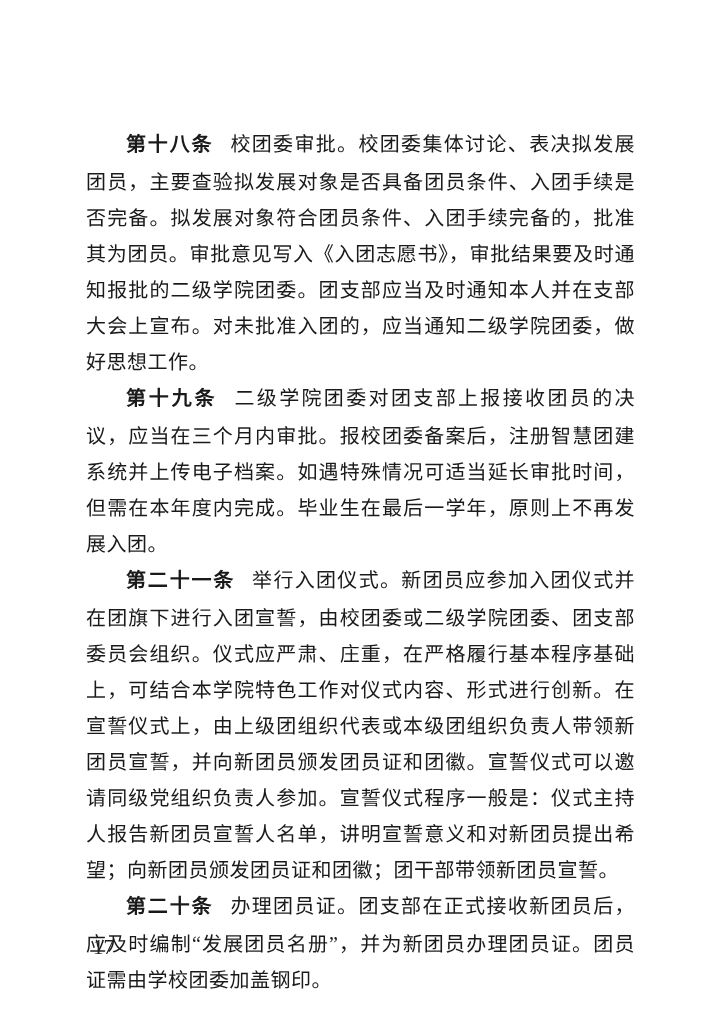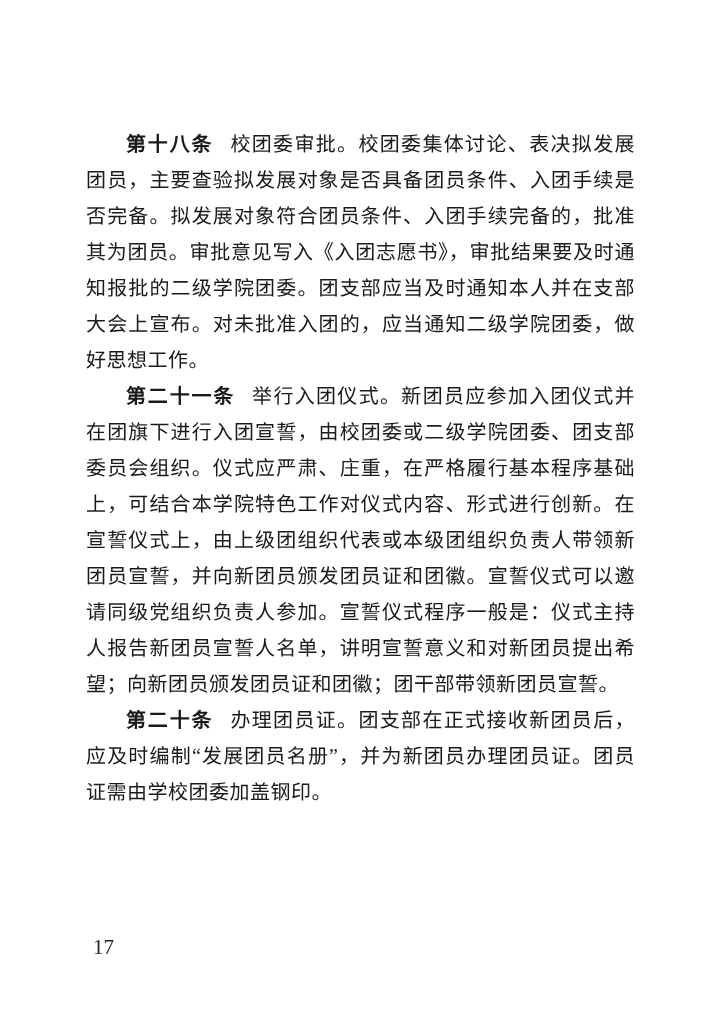--- a/index.html
+++ b/index.html
@@ -31,21 +31,21 @@
     line-height: 36px;
     text-align: justify;
     text-justify: inter-character;
     text-indent: 2em;
     letter-spacing: 0.5px;
     color: #1a1a1a;
   }
   .para-heading {
     font-weight: bold;
     margin-right: 0.85em;
-    font-family: Liberation Sans, sans-serif;
+    font-family: Liberation Mono, monospace;
     letter-spacing: 1px;
   }
   .page-number {
     position: absolute;
     left: 93px;
     top: 933px;
     font-size: 21px;
     line-height: 28px;
     color: #222222;
     font-family: "Liberation Serif", "DejaVu Serif", serif;
@@ -54,20 +54,23 @@
 </head>
 <body>
 
 <div class="page">
   <div class="content">
 
     <p class="para">
       <span class="para-heading">第十八条</span><span>校团委审批。校团委集体讨论、表决拟发展团员，主要查验拟发展对象是否具备团员条件、入团手续是否完备。拟发展对象符合团员条件、入团手续完备的，批准其为团员。审批意见写入《入团志愿书》，审批结果要及时通知报批的二级学院团委。团支部应当及时通知本人并在支部大会上宣布。对未批准入团的，应当通知二级学院团委，做好思想工作。</span>
     </p>
 
+    <p class="para">
+      <span class="para-heading">第十九条</span><span>二级学院团委对团支部上报接收团员的决议，应当在三个月内审批。报校团委备案后，注册智慧团建系统并上传电子档案。如遇特殊情况可适当延长审批时间，但需在本年度内完成。毕业生在最后一学年，原则上不再发展入团。</span>
+    </p>
 
     <p class="para">
       <span class="para-heading">第二十一条</span><span>举行入团仪式。新团员应参加入团仪式并在团旗下进行入团宣誓，由校团委或二级学院团委、团支部委员会组织。仪式应严肃、庄重，在严格履行基本程序基础上，可结合本学院特色工作对仪式内容、形式进行创新。在宣誓仪式上，由上级团组织代表或本级团组织负责人带领新团员宣誓，并向新团员颁发团员证和团徽。宣誓仪式可以邀请同级党组织负责人参加。宣誓仪式程序一般是：仪式主持人报告新团员宣誓人名单，讲明宣誓意义和对新团员提出希望；向新团员颁发团员证和团徽；团干部带领新团员宣誓。</span>
     </p>
 
     <p class="para">
       <span class="para-heading">第二十条</span><span>办理团员证。团支部在正式接收新团员后，应及时编制“发展团员名册”，并为新团员办理团员证。团员证需由学校团委加盖钢印。</span>
     </p>
 
   </div>

